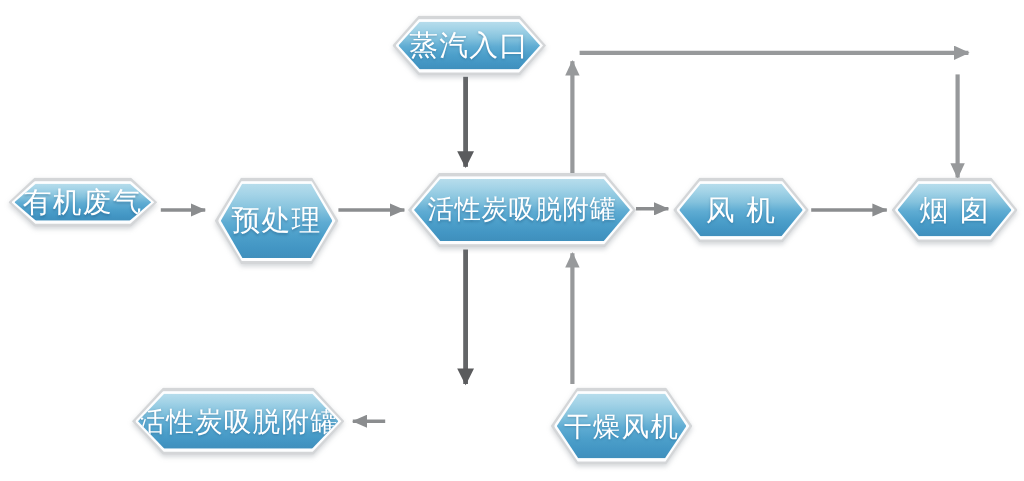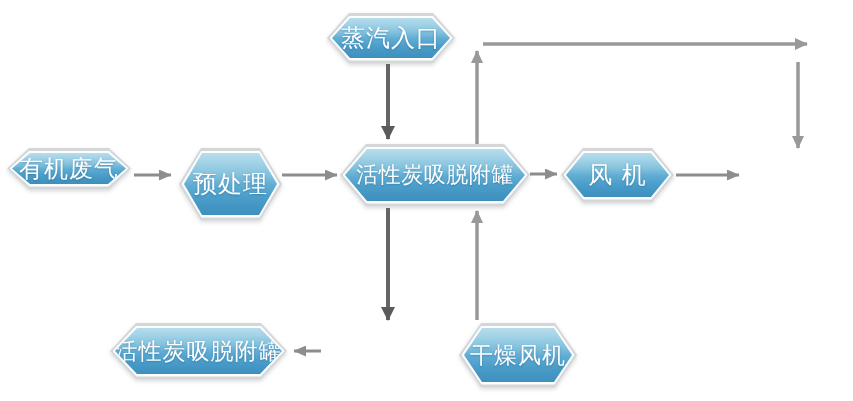--- a/index.html
+++ b/index.html
@@ -103,20 +103,27 @@
   </div>
 
   <div class="hex" id="n-fan">
     <div class="hx l1"></div>
     <div class="hx l2"></div>
     <div class="hx l3">
       <span class="lbl">风 机</span>
     </div>
   </div>
 
+  <div class="hex" id="n-chimney">
+    <div class="hx l1"></div>
+    <div class="hx l2"></div>
+    <div class="hx l3">
+      <span class="lbl">烟 囱</span>
+    </div>
+  </div>
 
   <div class="hex" id="n-solvent">
     <div class="hx l1"></div>
     <div class="hx l2"></div>
     <div class="hx l3">
       <span class="lbl">活性炭吸脱附罐</span>
     </div>
   </div>
 
 

